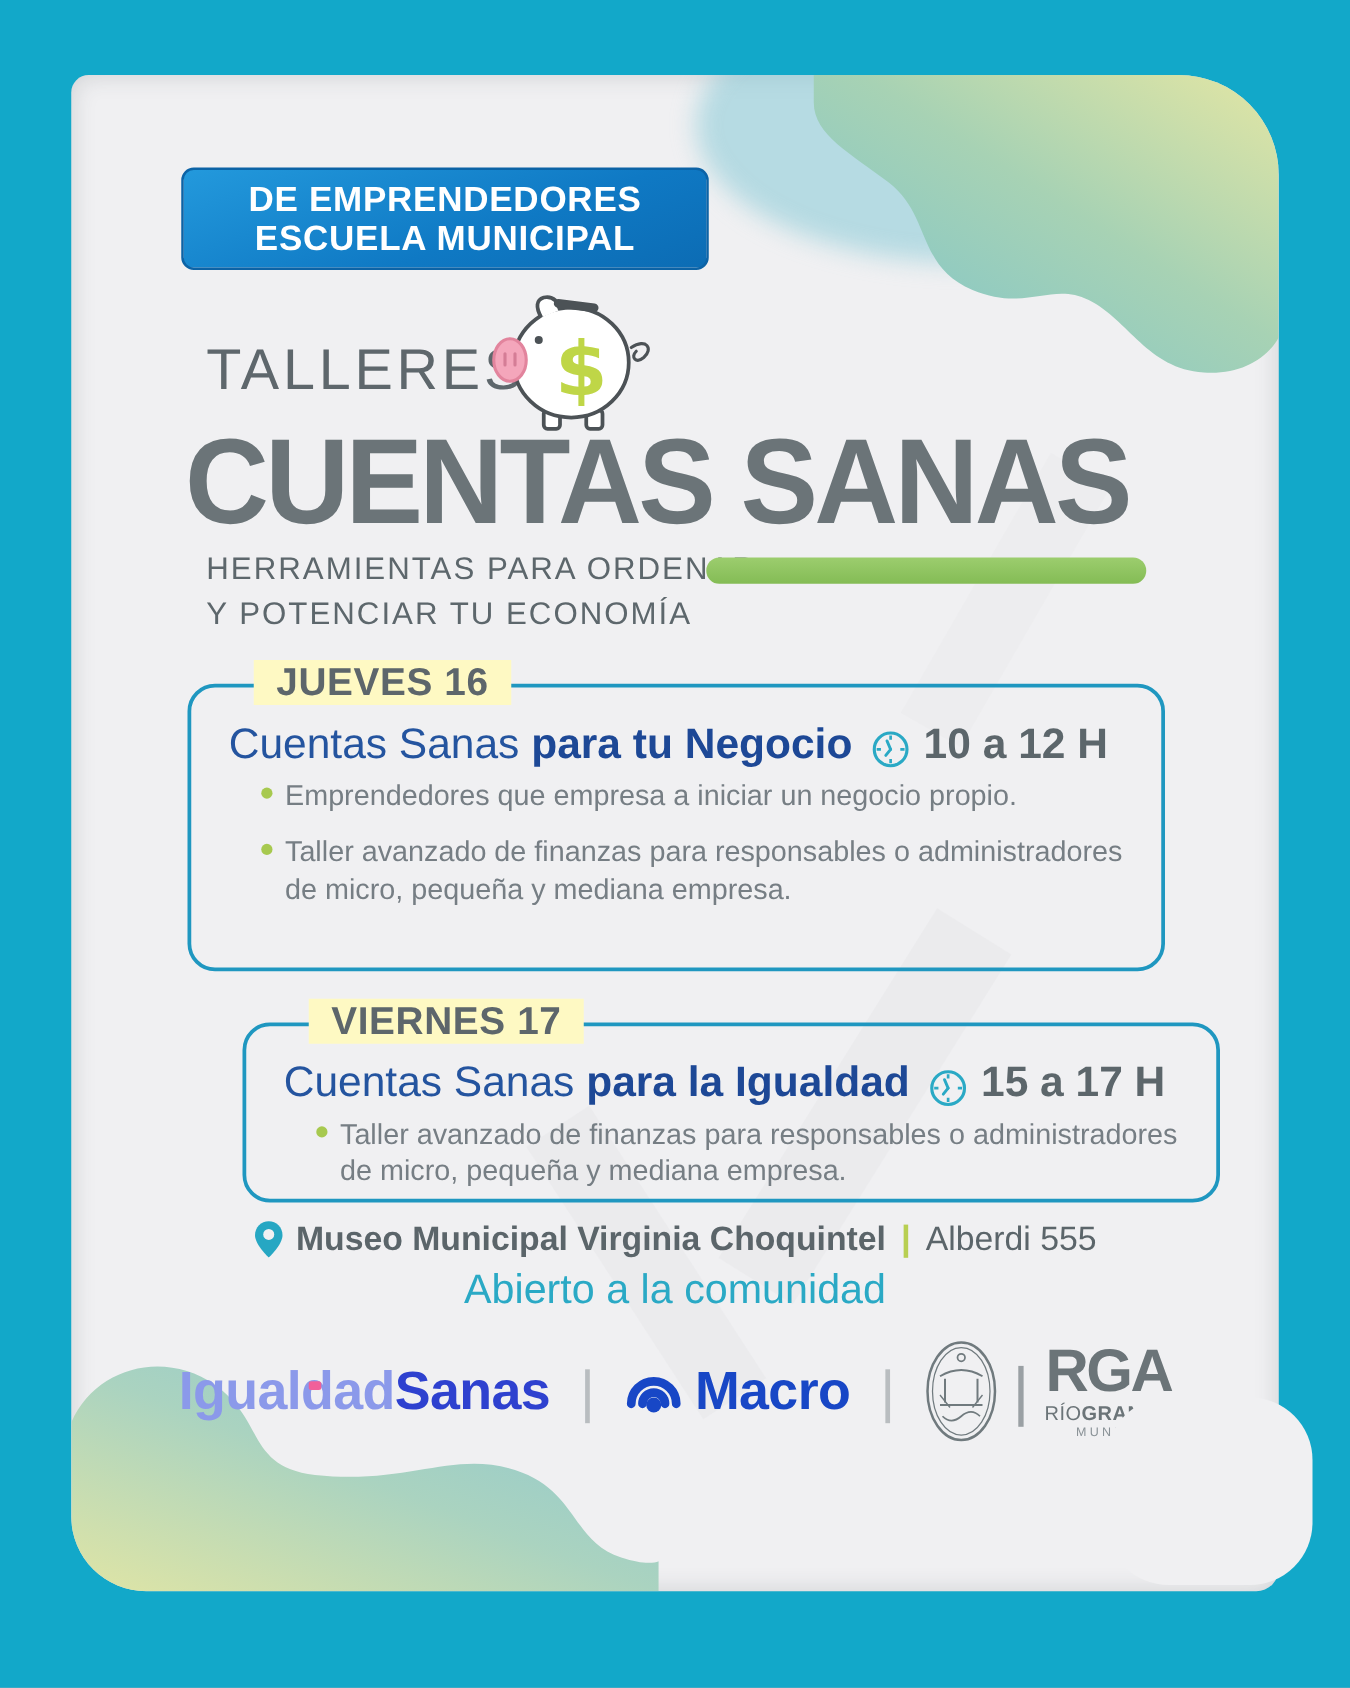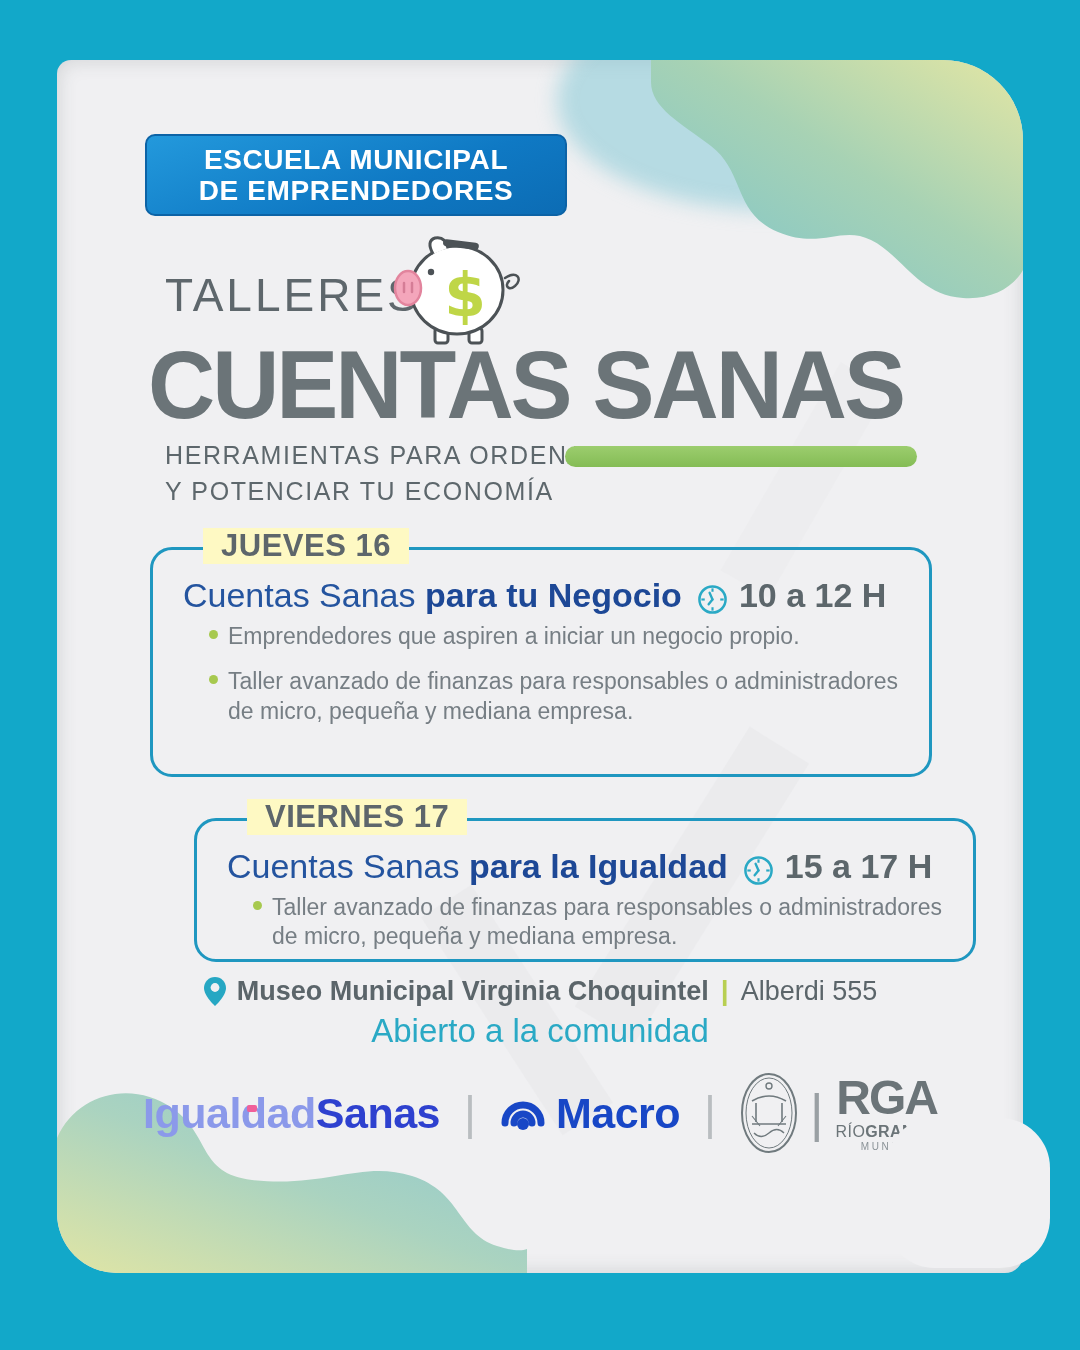--- a/index.html
+++ b/index.html
@@ -99,22 +99,22 @@
             <stop offset="1" stop-color="#8ac6d2"></stop>
         </linearGradient>
       </defs>
       <path d="M0,70 C20,25 75,12 115,40 C155,68 140,105 195,112 C270,120 305,92 355,108 C405,124 400,165 440,178 C455,183 465,183 470,181 L470,205 L0,205 Z" fill="url(#gbl)"></path>
     </svg>
     <div class="wm wm1"></div>
     <div class="wm wm2"></div>
     <div class="wm wm3"></div>
 
     <div class="badge">
+      <span>DE EMPRENDEDORES</span>
       <span>ESCUELA MUNICIPAL</span>
-      <span>DE EMPRENDEDORES</span>
     </div>
 
     <div class="kicker">TALLERES</div>
     <svg class="piggy" viewBox="0 0 142 122">
       <path d="M120,50 c12,-8 18,1 10,8 c-6,5 -11,0 -6,-5" fill="none" stroke="#4c5256" stroke-width="2.5" stroke-linecap="round"></path>
       <rect x="50" y="100" width="13" height="15" rx="3" fill="#fff" stroke="#4c5256" stroke-width="3"></rect>
       <rect x="84" y="100" width="13" height="15" rx="3" fill="#fff" stroke="#4c5256" stroke-width="3"></rect>
       <ellipse cx="72" cy="62" rx="46" ry="44" fill="#fff" stroke="#4c5256" stroke-width="3"></ellipse>
       <path d="M48,26 q-7,-13 2,-16 q10,-2 13,10" fill="#fff" stroke="#4c5256" stroke-width="3" stroke-linejoin="round"></path>
       <rect x="58" y="13" width="36" height="7" rx="3.5" fill="#4c5256" transform="rotate(7 76 16)"></rect>
@@ -142,21 +142,21 @@
             <line x1="16" y1="24" x2="16" y2="27.5" stroke="#2aa9c5" stroke-width="2.2"></line>
           <line x1="4.5" y1="16" x2="8" y2="16" stroke="#2aa9c5" stroke-width="2.2"></line>
             <line x1="24" y1="16" x2="27.5" y2="16" stroke="#2aa9c5" stroke-width="2.2"></line>
           <line x1="16" y1="16" x2="13" y2="9" stroke="#2aa9c5" stroke-width="2.4" stroke-linecap="round"></line>
           <line x1="16" y1="16" x2="12" y2="21" stroke="#2aa9c5" stroke-width="2.4" stroke-linecap="round"></line>
         </svg>
         <span class="sess-time">10 a 12 H</span>
       </div>
       <div class="bullet">
         <span class="dot"></span>
-        <span>Emprendedores que aspiren a iniciar un negocio propio.</span>
+        <span>Emprendedores que empresa a iniciar un negocio propio.</span>
       </div>
 
       <div class="bullet">
         <span class="dot"></span>
         <span>Taller avanzado de finanzas para responsables o administradores de micro, pequeña y mediana empresa.</span>
       </div>
     </div>
 
     <div class="day-box box2">
       <div class="day-label">VIERNES 17</div>

